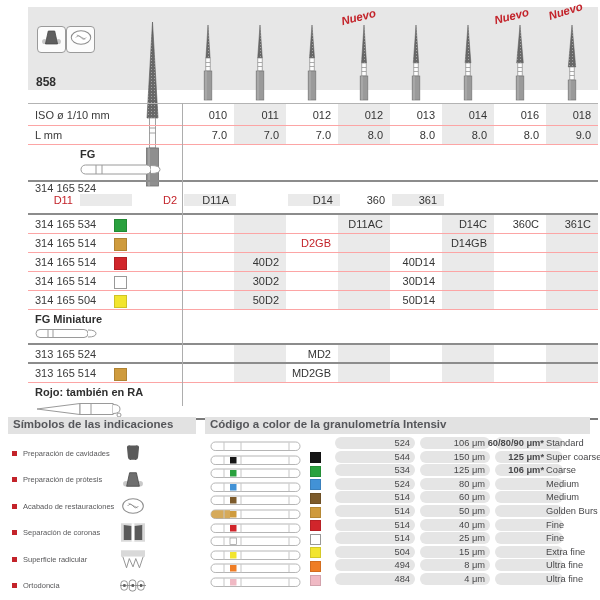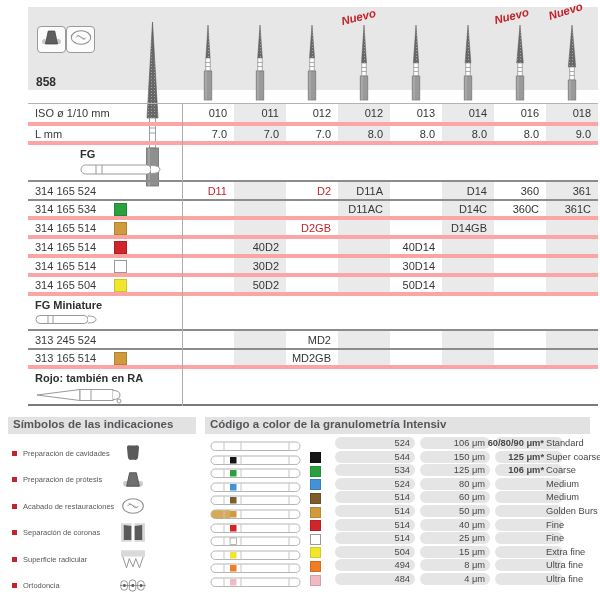--- a/index.html
+++ b/index.html
@@ -8,21 +8,21 @@
   
   .gray-panel{position:absolute;left:28px;top:7px;width:570px;height:83px;background:#e7e7e7;}
   .iconbox{position:absolute;width:27px;height:25px;background:#fcfcfc;border:1px solid #9a9a9a;
            border-radius:4px;display:flex;align-items:center;justify-content:center;}
   .prod-code{position:absolute;left:36px;top:75px;font-weight:bold;font-size:12px;color:#2f2f2f;}
   .nuevo{position:absolute;color:#c3232a;font-weight:bold;font-style:italic;font-size:11.5px;
          transform:rotate(-14deg);white-space:nowrap;}
   .colbur{position:absolute;top:22px;}
   
   #main-table{position:absolute;left:28px;top:103px;width:570px;}
-  .trow{display:flex;position:relative;border-bottom:4px solid #fca5a5;box-sizing:border-box;}
+  .trow{display:flex;position:relative;border-bottom:1px solid #fca5a5;box-sizing:border-box;}
   .trow.topline{border-top:1px solid #b3b3b3;}
   .trow.thick{border-bottom:2px solid #8c8c8c;}
   .trow.bottom{border-bottom:2px solid #7a7a7a;}
   .lbl{width:154px;flex:none;display:flex;align-items:center;padding-left:7px;box-sizing:border-box;
        font-size:11px;position:relative;}
   .lbl b{font-weight:bold;color:#2f2f2f;}
   .cells{display:flex;width:416px;flex:none;}
   .cell{width:52px;flex:none;box-sizing:border-box;display:flex;align-items:center;
         justify-content:flex-end;padding-right:7px;font-size:11px;color:#353535;white-space:nowrap;}
   .cell.alt{background:#eaeaea;}
@@ -213,21 +213,21 @@
           <div class="cell"></div>
           <div class="cell"></div>
           <div class="cell"></div>
           <div class="cell"></div>
           <div class="cell"></div>
           <div class="cell"></div>
           <div class="cell"></div>
           <div class="cell"></div>
         </div>
       </div>
-      <div class="trow thick" style="height: 19px;">
+      <div class="trow thick" style="height: 33px; flex-direction: column;">
         <div class="lbl">
           <span>314 165 524</span>
         </div>
         <div class="cells">
           <div class="cell redtxt">D11</div>
           <div class="cell alt"></div>
           <div class="cell redtxt">D2</div>
           <div class="cell alt">D11A</div>
           <div class="cell"></div>
           <div class="cell alt">D14</div>
@@ -331,21 +331,21 @@
           <div class="cell"></div>
           <div class="cell"></div>
           <div class="cell"></div>
           <div class="cell"></div>
           <div class="cell"></div>
           <div class="cell"></div>
         </div>
       </div>
       <div class="trow thick" style="height: 19px;">
         <div class="lbl">
-          <span>313 245 524</span>
+          <span>313 165 524</span>
         </div>
         <div class="cells">
           <div class="cell"></div>
           <div class="cell alt"></div>
           <div class="cell">MD2</div>
           <div class="cell alt"></div>
           <div class="cell"></div>
           <div class="cell alt"></div>
           <div class="cell"></div>
           <div class="cell alt"></div>

